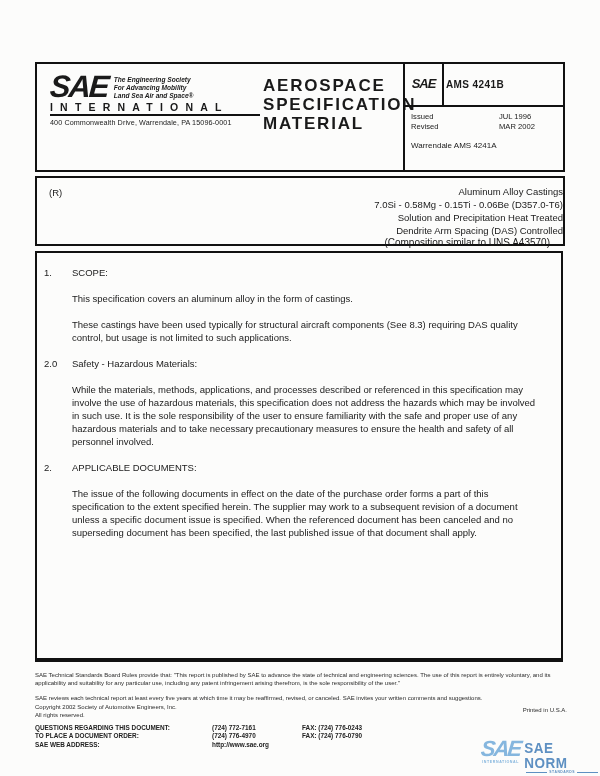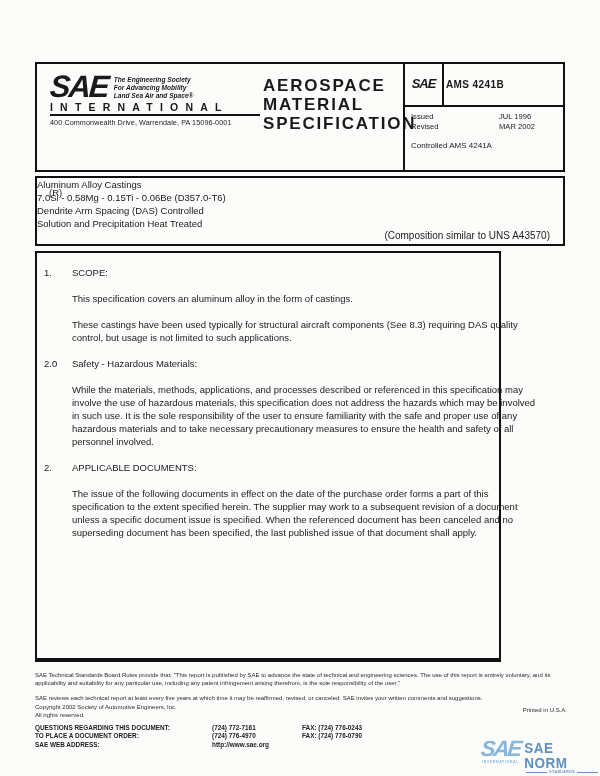--- a/index.html
+++ b/index.html
@@ -21,24 +21,24 @@
   .hdr-right{position:absolute;left:366px;top:0;right:0;bottom:0;border-left:2px solid #111;}
   .hdr-right-top{display:flex;align-items:center;height:41px;border-bottom:2px solid #111;}
   .sae-small{width:37px;text-align:center;font-size:13px;font-weight:900;font-style:italic;letter-spacing:-1px;border-right:2px solid #111;align-self:stretch;line-height:39px;}
   .ams-num{padding-left:2px;font-size:10px;font-weight:bold;letter-spacing:0.4px;}
   .hdr-right-dates{padding:5px 8px 0 6px;font-size:7.6px;line-height:9.5px;}
   .date-row .dlabel{display:inline-block;width:88px;}
   .superseding{margin-top:10px;font-size:8px;}
   
   .title-box{position:absolute;left:35px;top:176px;width:526px;height:66px;border:2px solid #111;background:#fcfcfb;}
   .rev-mark{position:absolute;left:12px;top:9px;font-size:9.5px;}
-  .title-lines{text-align:left;font-size:9.5px;line-height:13px;}
+  .title-lines{text-align:right;padding-top:7px;font-size:9.5px;line-height:13px;}
   .comp-note{text-align:right;padding-right:13px;font-size:10px;line-height:12px;}
   
-  .body-box{position:absolute;left:35px;top:251px;width:466px;height:411px;border:2px solid #111;border-bottom-width:4px;background:#fcfcfb;padding:13px 22px 0 7px;box-sizing:border-box;}
+  .body-box{position:absolute;left:35px;top:251px;width:528px;height:411px;border:2px solid #111;border-bottom-width:4px;background:#fcfcfb;padding:13px 22px 0 7px;box-sizing:border-box;}
   .sec{margin-top:13px;font-size:9.5px;line-height:13px;}
   .sec:first-child{margin-top:0;}
   .sec .num{display:inline-block;width:28px;}
   .ptext{margin:13px 0 0 28px;font-size:9.5px;line-height:13px;width:469px;}
   
   .legal1{position:absolute;left:35px;top:672px;width:532px;font-size:6px;line-height:7.6px;color:#2b2b2b;}
   .legal2{position:absolute;left:35px;top:695px;width:532px;font-size:6px;color:#2b2b2b;}
   .copyright{position:absolute;left:35px;top:704px;font-size:6px;color:#2b2b2b;}
   .rights{position:absolute;left:35px;top:712px;font-size:6px;color:#2b2b2b;}
   .printed{position:absolute;right:33px;top:707px;font-size:6px;color:#2b2b2b;}
@@ -70,47 +70,47 @@
           <div>For Advancing Mobility</div>
           <div>Land Sea Air and Space®</div>
         </span>
       </div>
       <div class="intl">INTERNATIONAL</div>
       <div class="logo-rule"></div>
       <div class="addr">400 Commonwealth Drive, Warrendale, PA 15096-0001</div>
     </div>
     <div class="doc-type">
       <div>AEROSPACE</div>
+      <div>SPECIFICATION</div>
       <div>MATERIAL</div>
-      <div>SPECIFICATION</div>
     </div>
     <div class="hdr-right">
       <div class="hdr-right-top">
         <span class="sae-small">SAE</span>
         <span class="ams-num">AMS 4241B</span>
       </div>
       <div class="hdr-right-dates">
         <div class="date-row">
           <span class="dlabel">Issued</span><span class="dval">JUL 1996</span>
         </div>
         <div class="date-row">
           <span class="dlabel">Revised</span><span class="dval">MAR 2002</span>
         </div>
-        <div class="superseding">Controlled AMS 4241A</div>
+        <div class="superseding">Warrendale AMS 4241A</div>
       </div>
     </div>
   </div>
 
   <div class="title-box">
     <span class="rev-mark">(R)</span>
     <div class="title-lines">
       <div>Aluminum Alloy Castings</div>
       <div>7.0Si - 0.58Mg - 0.15Ti - 0.06Be (D357.0-T6)</div>
+      <div>Solution and Precipitation Heat Treated</div>
       <div>Dendrite Arm Spacing (DAS) Controlled</div>
-      <div>Solution and Precipitation Heat Treated</div>
     </div>
     <div class="comp-note">(Composition similar to UNS A43570)</div>
   </div>
 
   <div class="body-box">
     <div class="sec">
       <span class="num">1.</span><span>SCOPE:</span>
     </div>
     <div class="ptext">This specification covers an aluminum alloy in the form of castings.</div>
     <div class="ptext">These castings have been used typically for structural aircraft components (See 8.3) requiring DAS quality control, but usage is not limited to such applications.</div>

